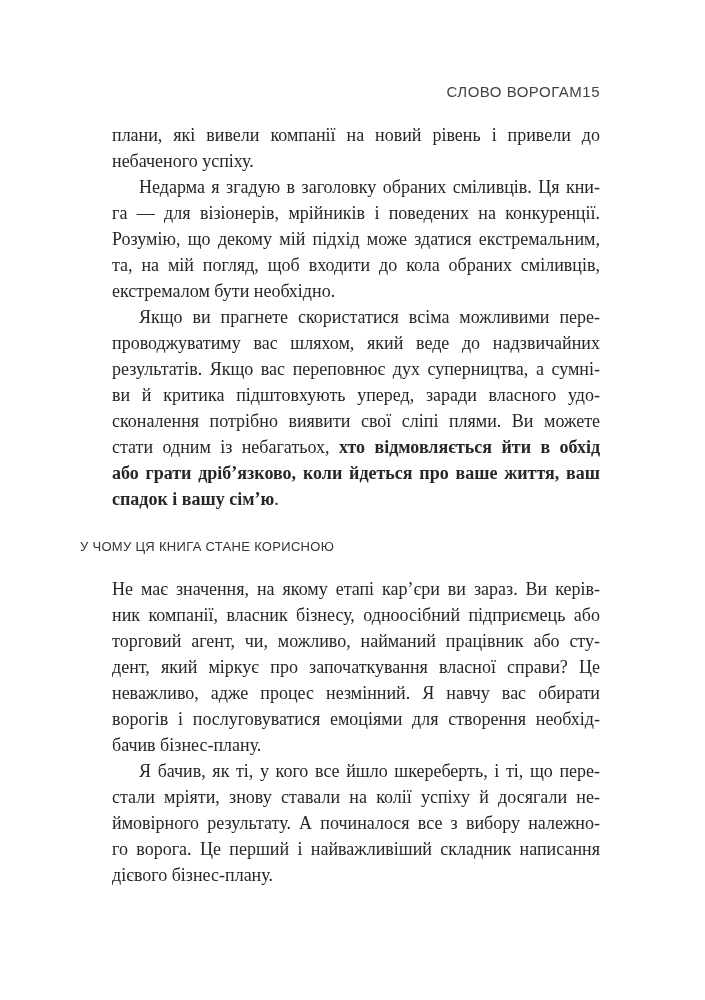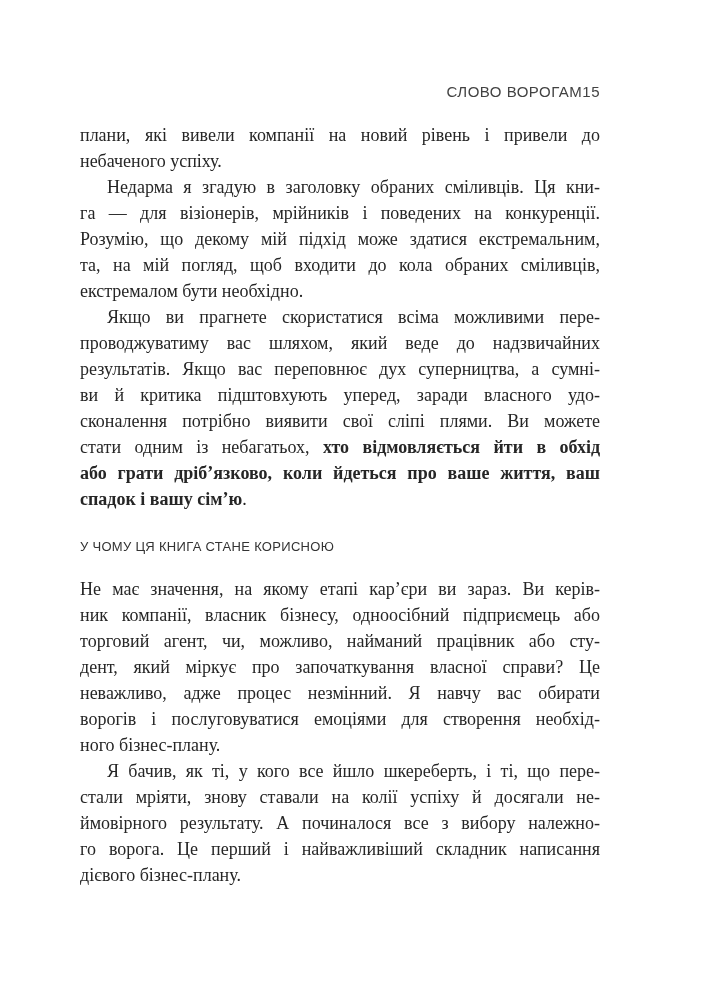--- a/index.html
+++ b/index.html
@@ -41,20 +41,21 @@
   }
   .paragraph {
     margin: 0;
     padding: 0;
   }
   .line {
     line-height: 26px;
     height: 26px;
     text-align: left;
     overflow: hidden;
+    margin-left: 32px;
   }
   .line.fill {
     text-align: justify;
     text-align-last: justify;
   }
   .line.indent {
     padding-left: 27px;
   }
   .line .bold {
     font-weight: 700;
@@ -100,21 +101,21 @@
         <div class="line"><span class="bold">спадок і вашу сім’ю</span><span>.</span></div>
       </div>
       <h2 class="section-heading">У ЧОМУ ЦЯ КНИГА СТАНЕ КОРИСНОЮ</h2>
       <div class="paragraph">
         <div class="line fill"><span>Не має значення, на якому етапі кар’єри ви зараз. Ви керів-</span></div>
         <div class="line fill"><span>ник компанії, власник бізнесу, одноосібний підприємець або</span></div>
         <div class="line fill"><span>торговий агент, чи, можливо, найманий працівник або сту-</span></div>
         <div class="line fill"><span>дент, який міркує про започаткування власної справи? Це</span></div>
         <div class="line fill"><span>неважливо, адже процес незмінний. Я навчу вас обирати</span></div>
         <div class="line fill"><span>ворогів і послуговуватися емоціями для створення необхід-</span></div>
-        <div class="line"><span>ного бізнес-плану.</span></div>
+        <div class="line"><span>бачив бізнес-плану.</span></div>
       </div>
       <div class="paragraph">
         <div class="line fill indent"><span>Я бачив, як ті, у кого все йшло шкереберть, і ті, що пере-</span></div>
         <div class="line fill"><span>стали мріяти, знову ставали на колії успіху й досягали не-</span></div>
         <div class="line fill"><span>ймовірного результату. А починалося все з вибору належно-</span></div>
         <div class="line fill"><span>го ворога. Це перший і найважливіший складник написання</span></div>
         <div class="line"><span>дієвого бізнес-плану.</span></div>
       </div>
     </main>
 </div>

